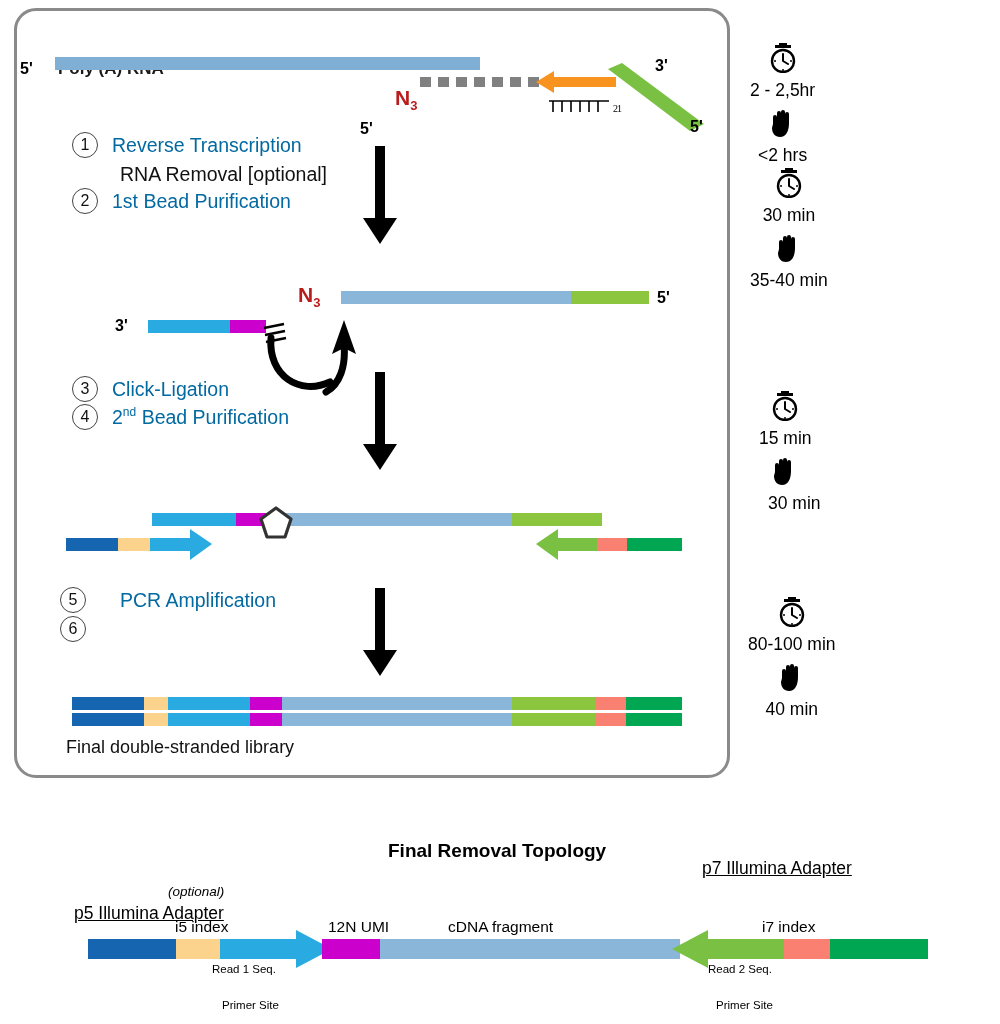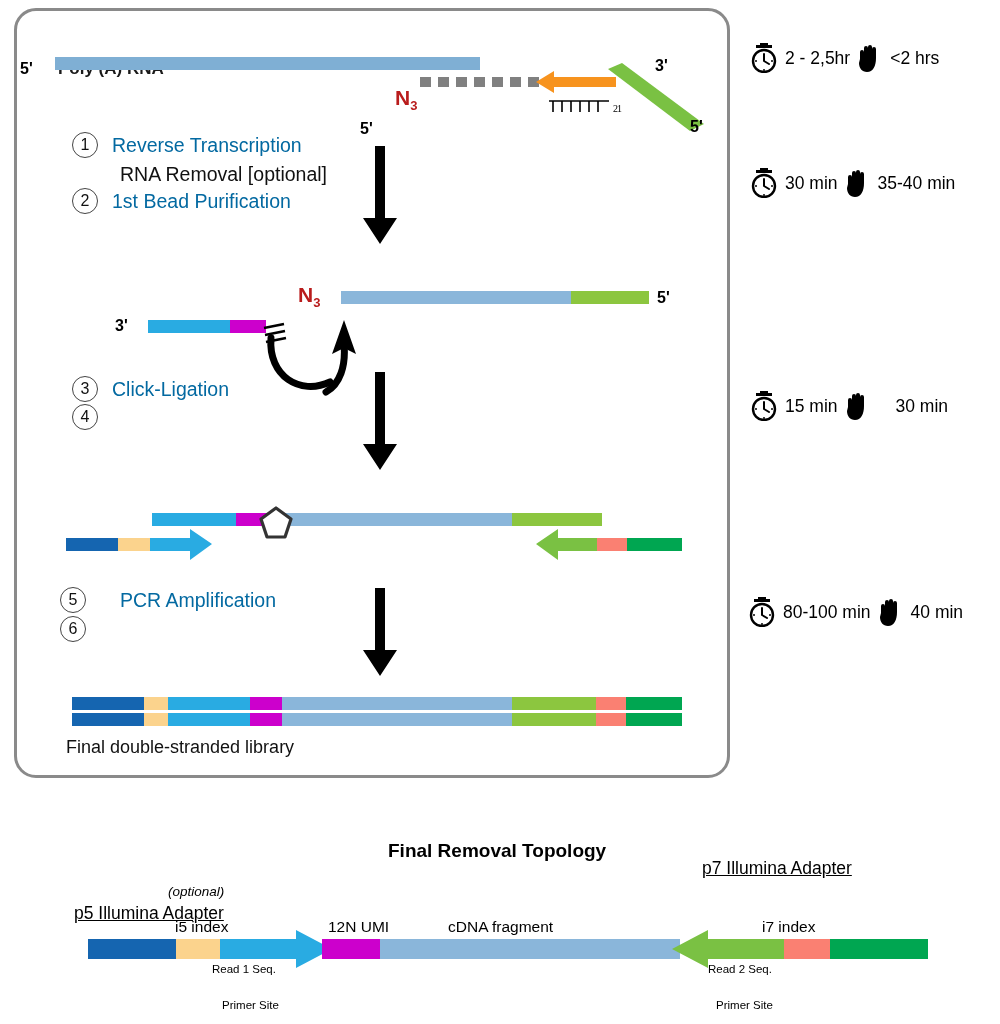--- a/index.html
+++ b/index.html
@@ -27,21 +27,21 @@
   .step-row{position:absolute;display:flex;align-items:center;gap:14px;white-space:nowrap;}
   .circ{
     width:26px;height:26px;border:1.6px solid #444;border-radius:50%;
     display:flex;align-items:center;justify-content:center;
     font-size:16px;color:#111;box-sizing:border-box;flex:none;
   }
   .step-txt{font-size:19.5px;color:#0369a1;}
   .sub-txt{position:absolute;font-size:19.5px;color:#111;white-space:nowrap;}
 
   
-  .time-row{position:absolute;display:flex;align-items:center;gap:7px;white-space:nowrap;}
+  .time-row{position:absolute;display:flex;align-items:center;gap:7px;white-space:nowrap;flex-direction:column;}
   .time-txt{font-size:17.5px;color:#000;}
 
   
   .arrow-down{position:absolute;width:34px;}
   .n3{position:absolute;font-size:21px;font-weight:bold;color:#b91c1c;}
   .n3 sub{font-size:13px;}
 
   .polyT{position:absolute;font-size:15px;letter-spacing:-1px;color:#000;font-family:"Liberation Serif",serif;}
   .polyT sub{font-size:10px;}
 
@@ -116,20 +116,21 @@
   <path d="M68 82 C82 74 88 56 86 34" stroke="#000" stroke-width="7" fill="none" stroke-linecap="round"></path>
   <path d="M86 38 L74 44 L86 10 L98 44 Z" fill="#000"></path>
 </svg>
 
 <div class="step-row" style="left:72px;top:376px;">
   <div class="circ">3</div>
   <div class="step-txt">Click-Ligation</div>
 </div>
 <div class="step-row" style="left:72px;top:404px;">
   <div class="circ">4</div>
+  <div class="step-txt">2<sup style="font-size:12px">nd</sup>&nbsp;Bead Purification</div>
 </div>
 
 <svg class="arrow-down" style="left:363px;top:372px;" width="34" height="98" viewBox="0 0 34 98">
   <path d="M12 0 H22 V72 H34 L17 98 L0 72 H12 Z" fill="#000"></path>
 </svg>
 
 <div class="bar" style="left:152px;top:513px;width:84px;background:#29ABE2;"></div>
 <div class="bar" style="left:236px;top:513px;width:36px;background:#CC00CC;"></div>
 <div class="bar" style="left:272px;top:513px;width:240px;background:#8AB6DA;"></div>
 <div class="bar" style="left:512px;top:513px;width:90px;background:#8CC63F;"></div>

